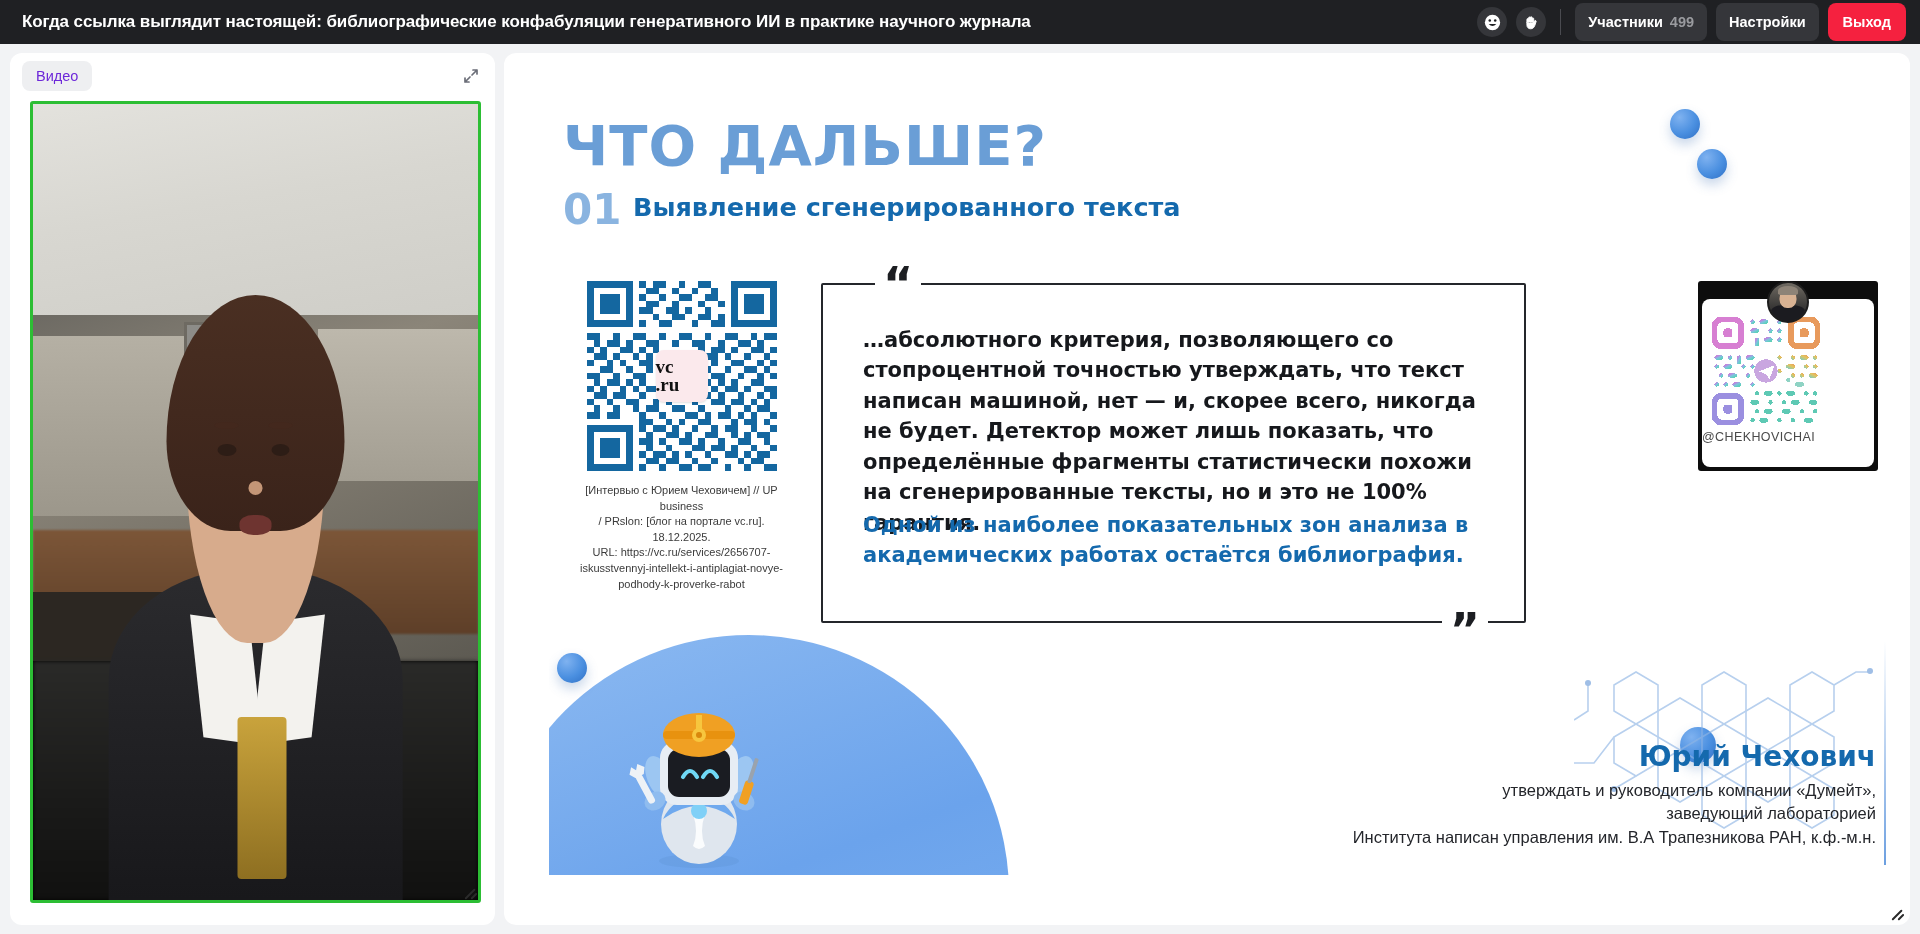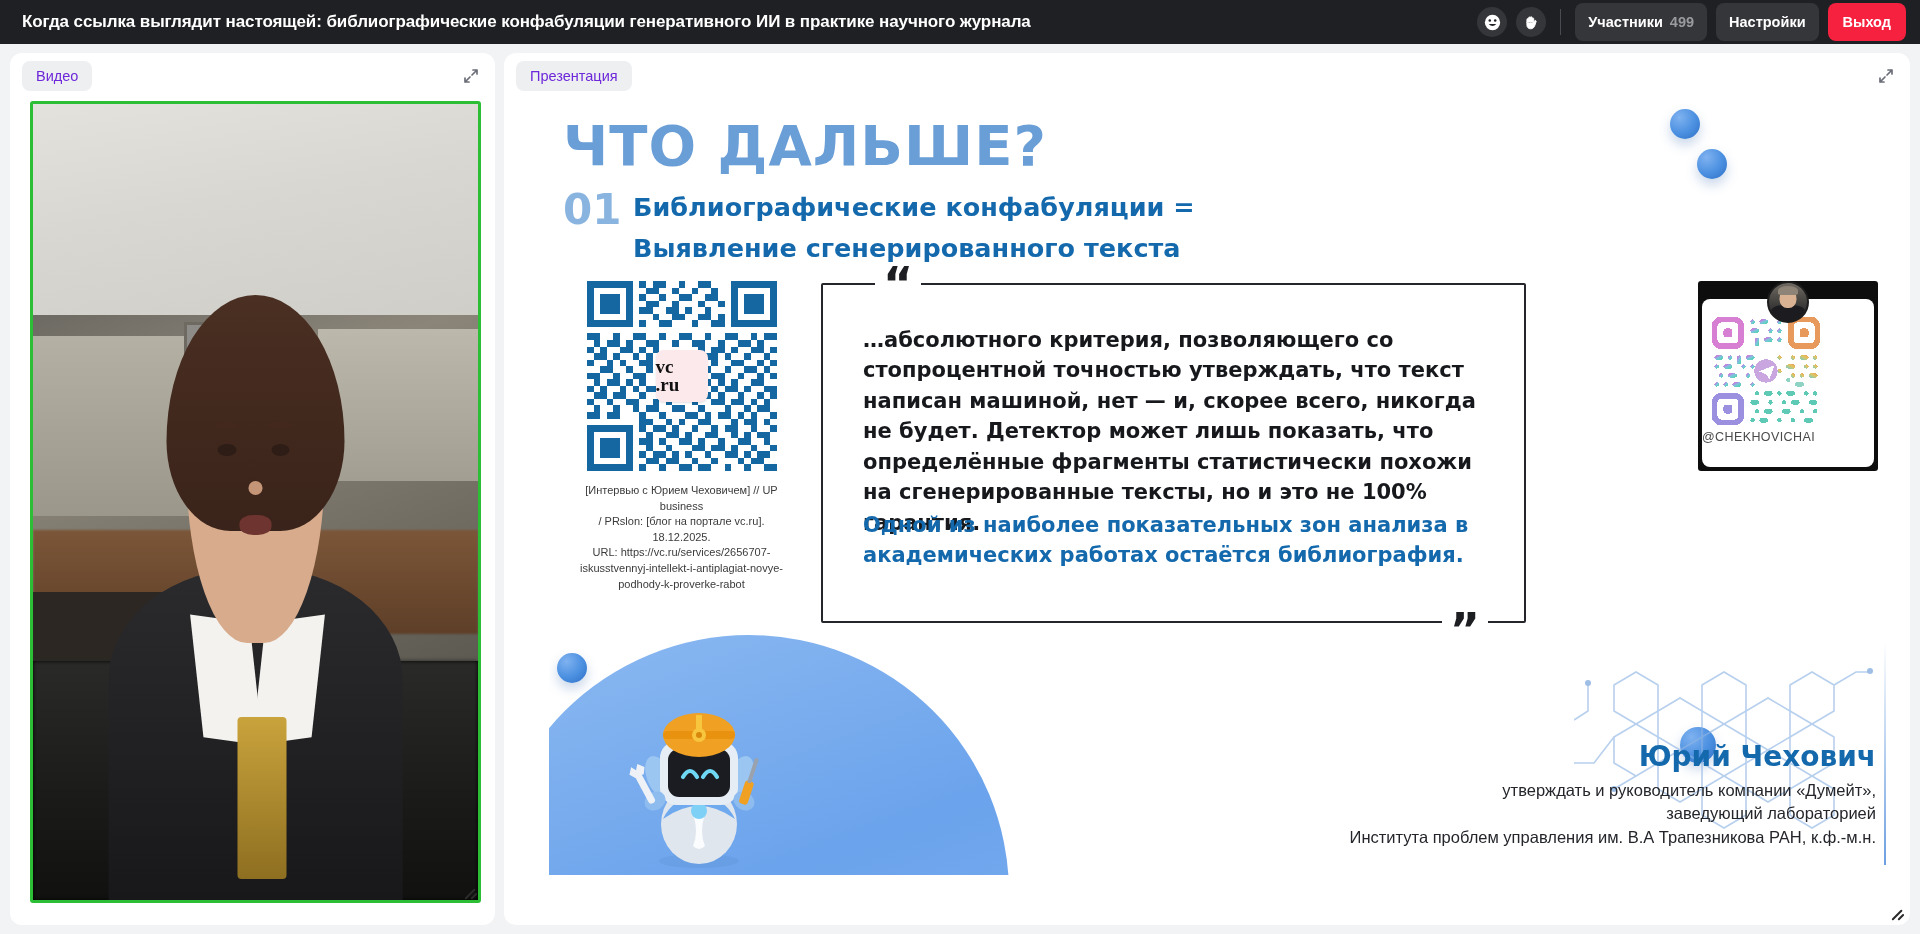--- a/index.html
+++ b/index.html
@@ -459,30 +459,20 @@
           <div class="p-eye r"></div>
           <div class="p-nose"></div>
           <div class="p-mouth"></div>
         </div>
       </div>
       <div class="resize-handle video-resize"></div>
     </div>
   </div>
 
   <div class="panel pres-panel">
-    <div class="panel-head">
-      <div class="panel-tab">
-        <span>Презентация</span>
-      </div>
-      <div class="expand-icon">
-        <svg width="20" height="20" viewBox="0 0 20 20" fill="none" stroke="#6b6e78" stroke-width="1.7" stroke-linecap="round" stroke-linejoin="round">
-          <path d="M12 4h4v4M16 4l-5 5M8 16H4v-4M4 16l5-5"></path>
-        </svg>
-      </div>
-    </div>
 
     <div class="slide-wrap">
       <div class="slide">
 
         <div class="sphere s1"></div>
         <div class="sphere s2"></div>
         <div class="blue-blob"></div>
         <div class="sphere s3"></div>
         <div class="sphere s4"></div>
         <div class="right-rule"></div>
@@ -509,21 +499,20 @@
           <g fill="#7fa9de">
             <circle cx="14" cy="58" r="3"></circle>
             <circle cx="40" cy="164" r="3"></circle>
             <circle cx="296" cy="46" r="3"></circle>
           </g>
         </svg>
 
         <div class="slide-title">ЧТО ДАЛЬШЕ?</div>
         <div class="num-01">01</div>
         <div class="headline">
-          <div>Библиографические конфабуляции =</div>
           <div>Выявление сгенерированного текста</div>
         </div>
 
         <div class="qr-left-block">
           <div class="qr-left">
             <svg width="190" height="190" viewBox="0 0 29 29" shape-rendering="crispEdges">
               <rect width="29" height="29" fill="#ffffff"></rect>
               <g fill="#1467a0">
                 <rect x="0" y="0" width="7" height="1"></rect>
                   <rect x="0" y="0" width="1" height="7"></rect>
@@ -892,20 +881,20 @@
           <g transform="rotate(18 152 114)">
             <rect x="148" y="112" width="9" height="24" rx="3" fill="#f0a023"></rect>
             <rect x="150" y="88" width="4" height="26" rx="1.6" fill="#9aa3ad"></rect>
           </g>
         </svg>
 
         <div class="attrib">
           <div class="attrib-name">Юрий Чехович</div>
           <div class="attrib-line">утверждать и руководитель компании «Думейт»,</div>
           <div class="attrib-line">заведующий лабораторией</div>
-          <div class="attrib-line">Института проблем управления им. В.А Трапезникова РАН, к.ф.-м.н.</div>
+          <div class="attrib-line">Института написан управления им. В.А Трапезникова РАН, к.ф.-м.н.</div>
         </div>
 
       </div>
     </div>
     <div class="resize-handle slide-resize"></div>
   </div>
 </div>
 
 </body></html>

